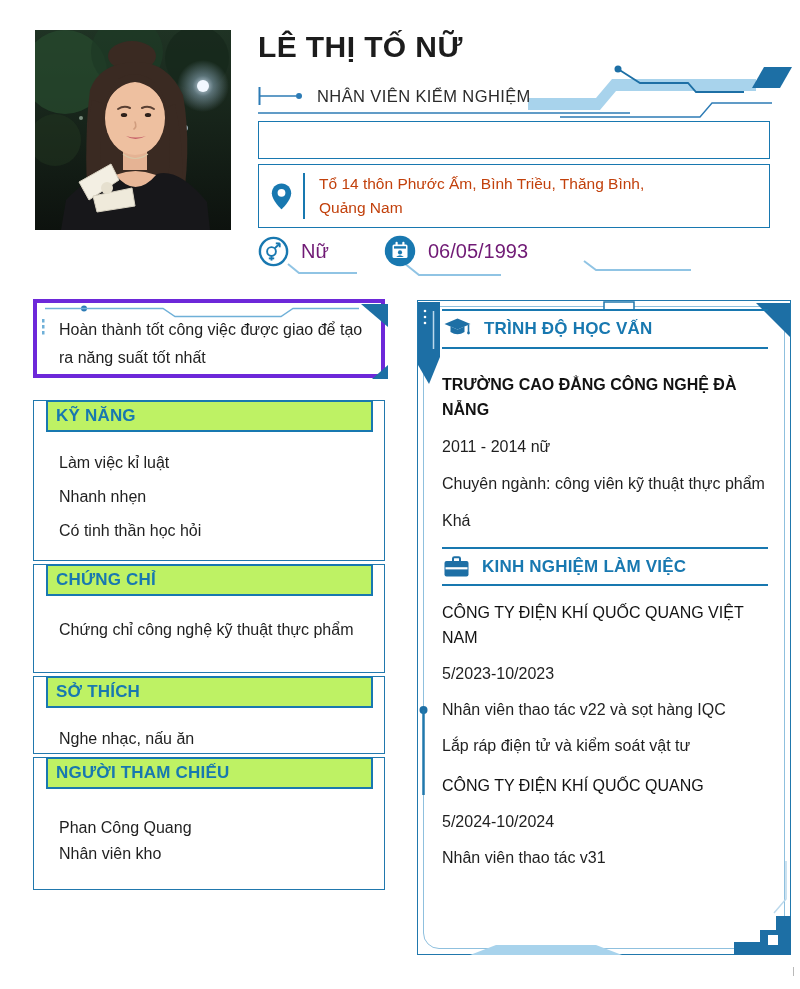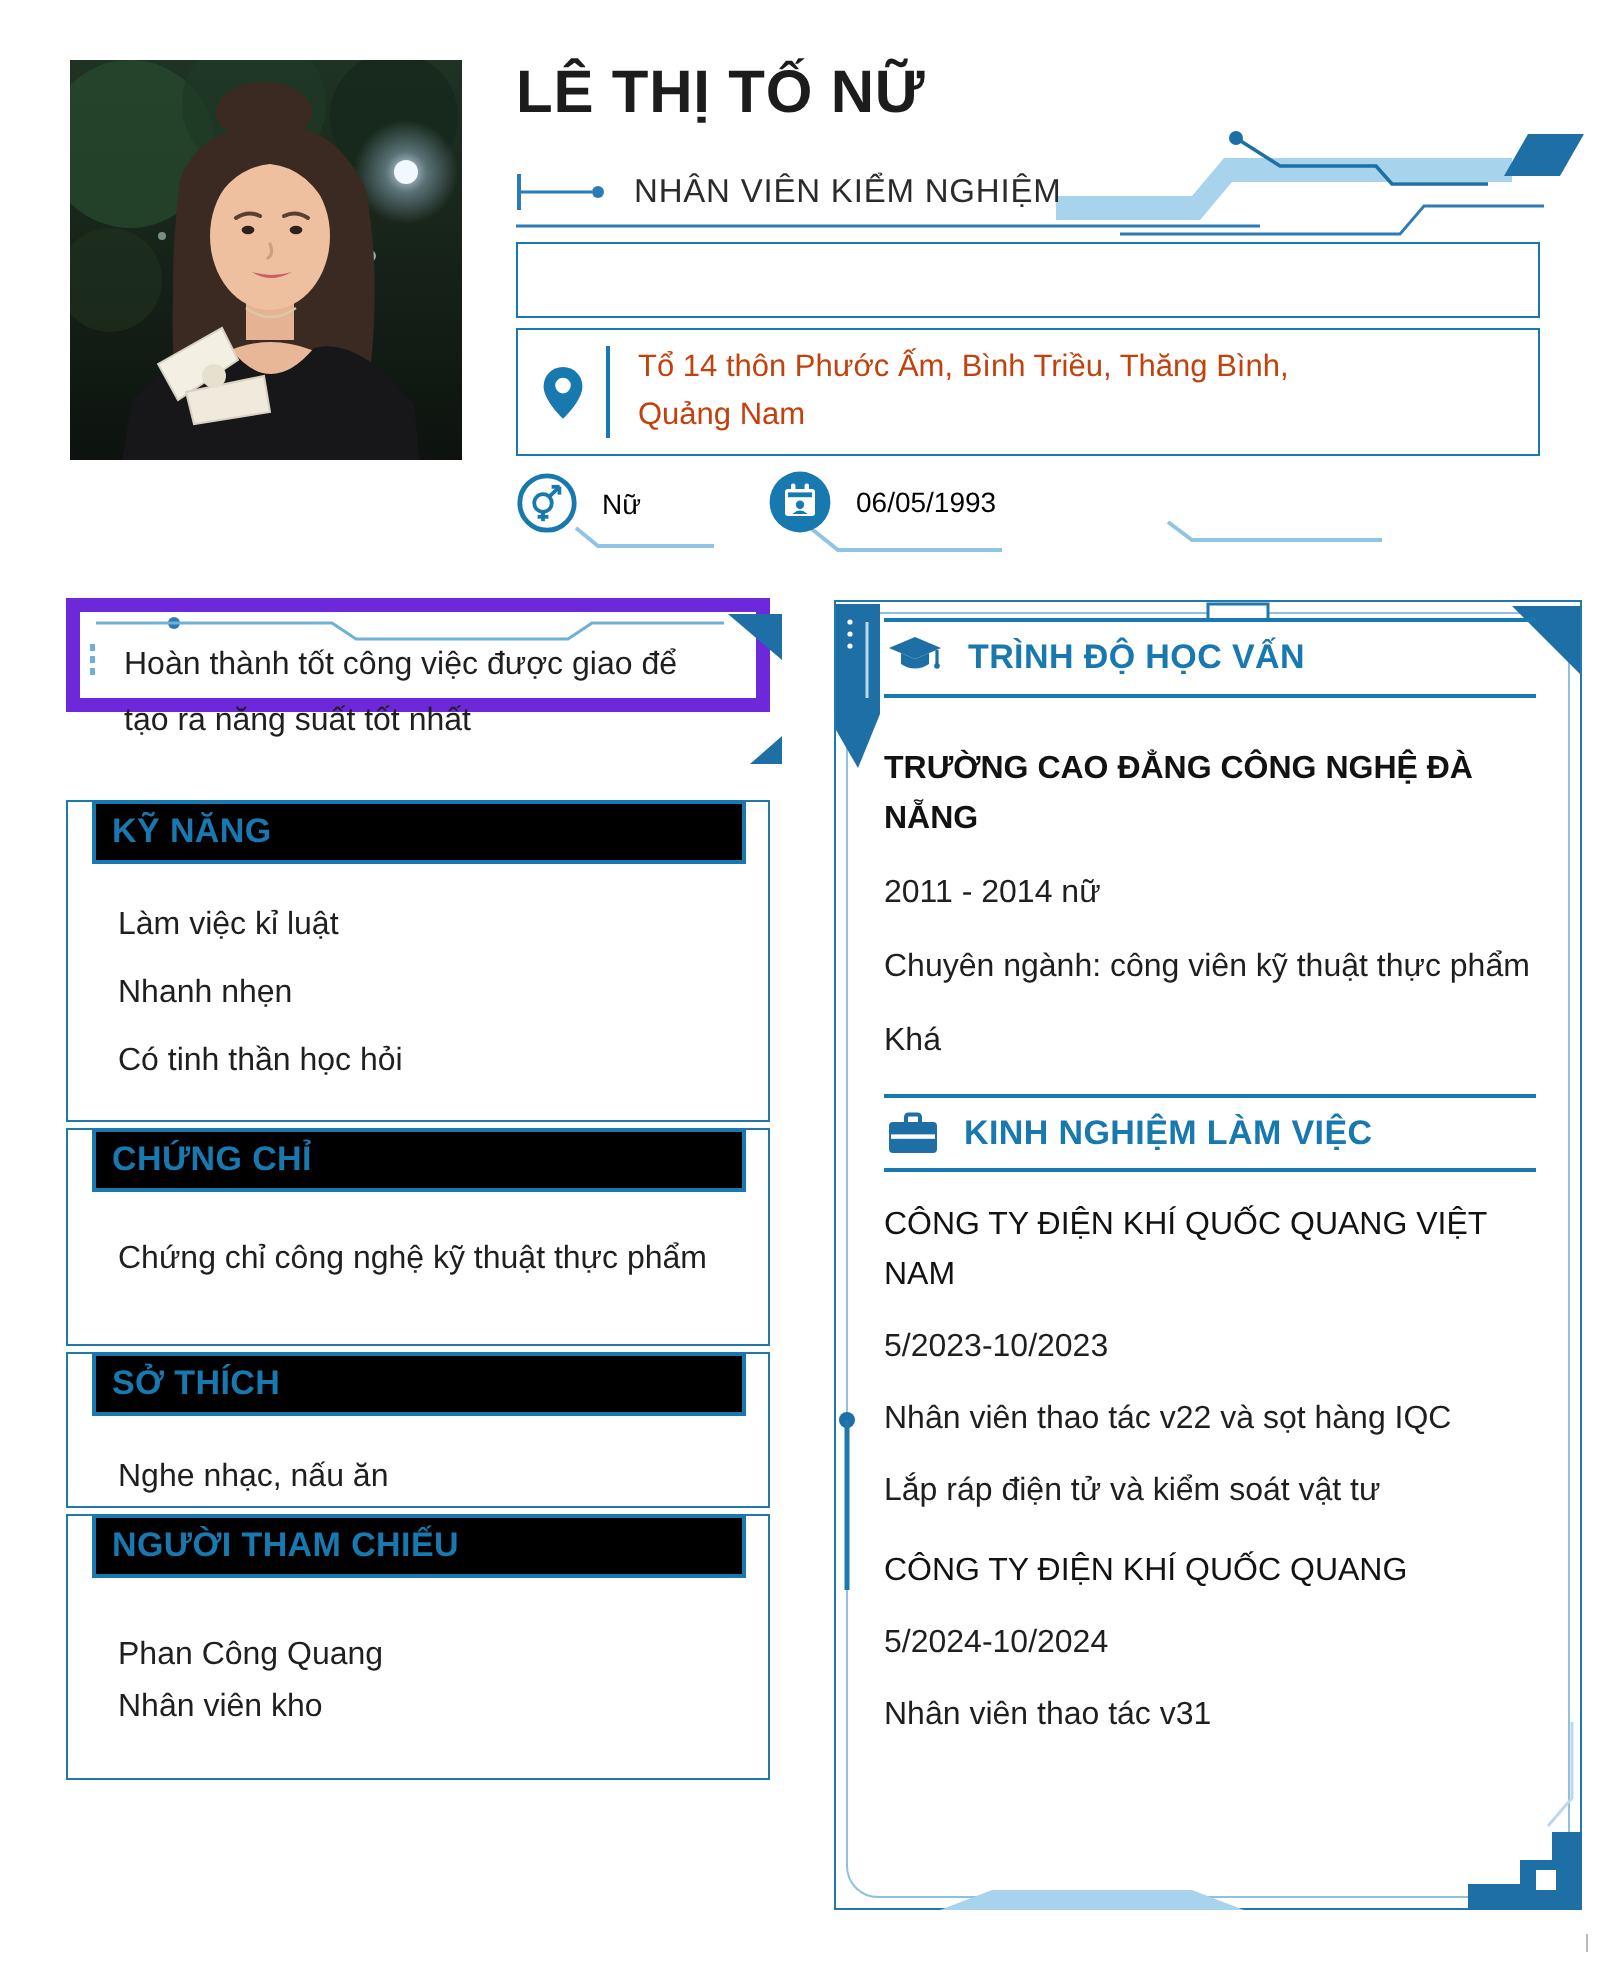--- a/index.html
+++ b/index.html
@@ -15,34 +15,34 @@
   .subtitle{font-size:16.5px;color:#2b2b2b;letter-spacing:.4px;}
   .contact-empty{position:absolute;left:258px;top:121px;width:510px;height:36px;border:1.5px solid #1878b0;background:#fff;z-index:2;}
   .address-box{position:absolute;left:258px;top:164px;width:510px;height:62px;border:1.5px solid #1878b0;
                display:flex;align-items:center;background:#fff;z-index:2;}
   .pin-slot{width:44px;display:flex;justify-content:center;}
   .v-divider{width:2px;height:46px;background:#1878b0;}
   .address-text{padding:0 14px;font-size:15.5px;line-height:1.55;color:#c2410c;max-width:340px;}
   .info-item{position:absolute;display:flex;align-items:center;gap:12px;z-index:2;}
   .info-gender{left:258px;top:236px;}
   .info-dob{left:384px;top:235px;}
-  .info-label{font-size:14px;color:#000000;}
-
-  
-  .objective{position:absolute;left:33px;top:299px;width:352px;height:57px;border:7px solid #6d28d9;box-sizing:border-box;}
+  .info-label{font-size:20px;color:#701a75;}
+
+  
+  .objective{position:absolute;left:33px;top:299px;width:352px;height:79px;border:4px solid #6d28d9;box-sizing:border-box;}
   .objective-text{position:relative;padding:13px 16px 0 22px;font-size:16px;line-height:1.75;color:#1f1f1f;z-index:1;}
 
   
   .section{position:absolute;left:33px;width:352px;border:1px solid #2178ad;box-sizing:border-box;background:#fff;}
   .sec-skills{top:400px;height:161px;}
   .sec-certs{top:564px;height:109px;}
   .sec-hobby{top:676px;height:78px;}
   .sec-refs{top:757px;height:133px;}
   .sec-heading{margin:-1px 11px 0 12px;height:32px;border:2px solid #1878b0;box-sizing:border-box;
-               display:flex;align-items:center;padding-left:8px;background:#000000;
+               display:flex;align-items:center;padding-left:8px;background:#bef264;
                font-size:17px;font-weight:bold;color:#1878b0;letter-spacing:.2px;}
   .items{padding:6px 20px 0 25px;}
   .item{margin-top:16px;font-size:16px;color:#1f1f1f;}
   .sec-certs .item{text-align:justify;line-height:1.7;margin-top:14px;}
   .sec-refs .items{padding-top:26px;}
   .sec-refs .item{margin-top:0;line-height:1.65;}
 
   
   .rcol{position:absolute;left:417px;top:300px;width:374px;height:655px;border:1px solid #2178ad;box-sizing:border-box;background:#fff;}
   .rcol::before{content:"";position:absolute;inset:5px;border:1.5px solid #8fc0de;border-radius:2px 2px 2px 16px;pointer-events:none;}

